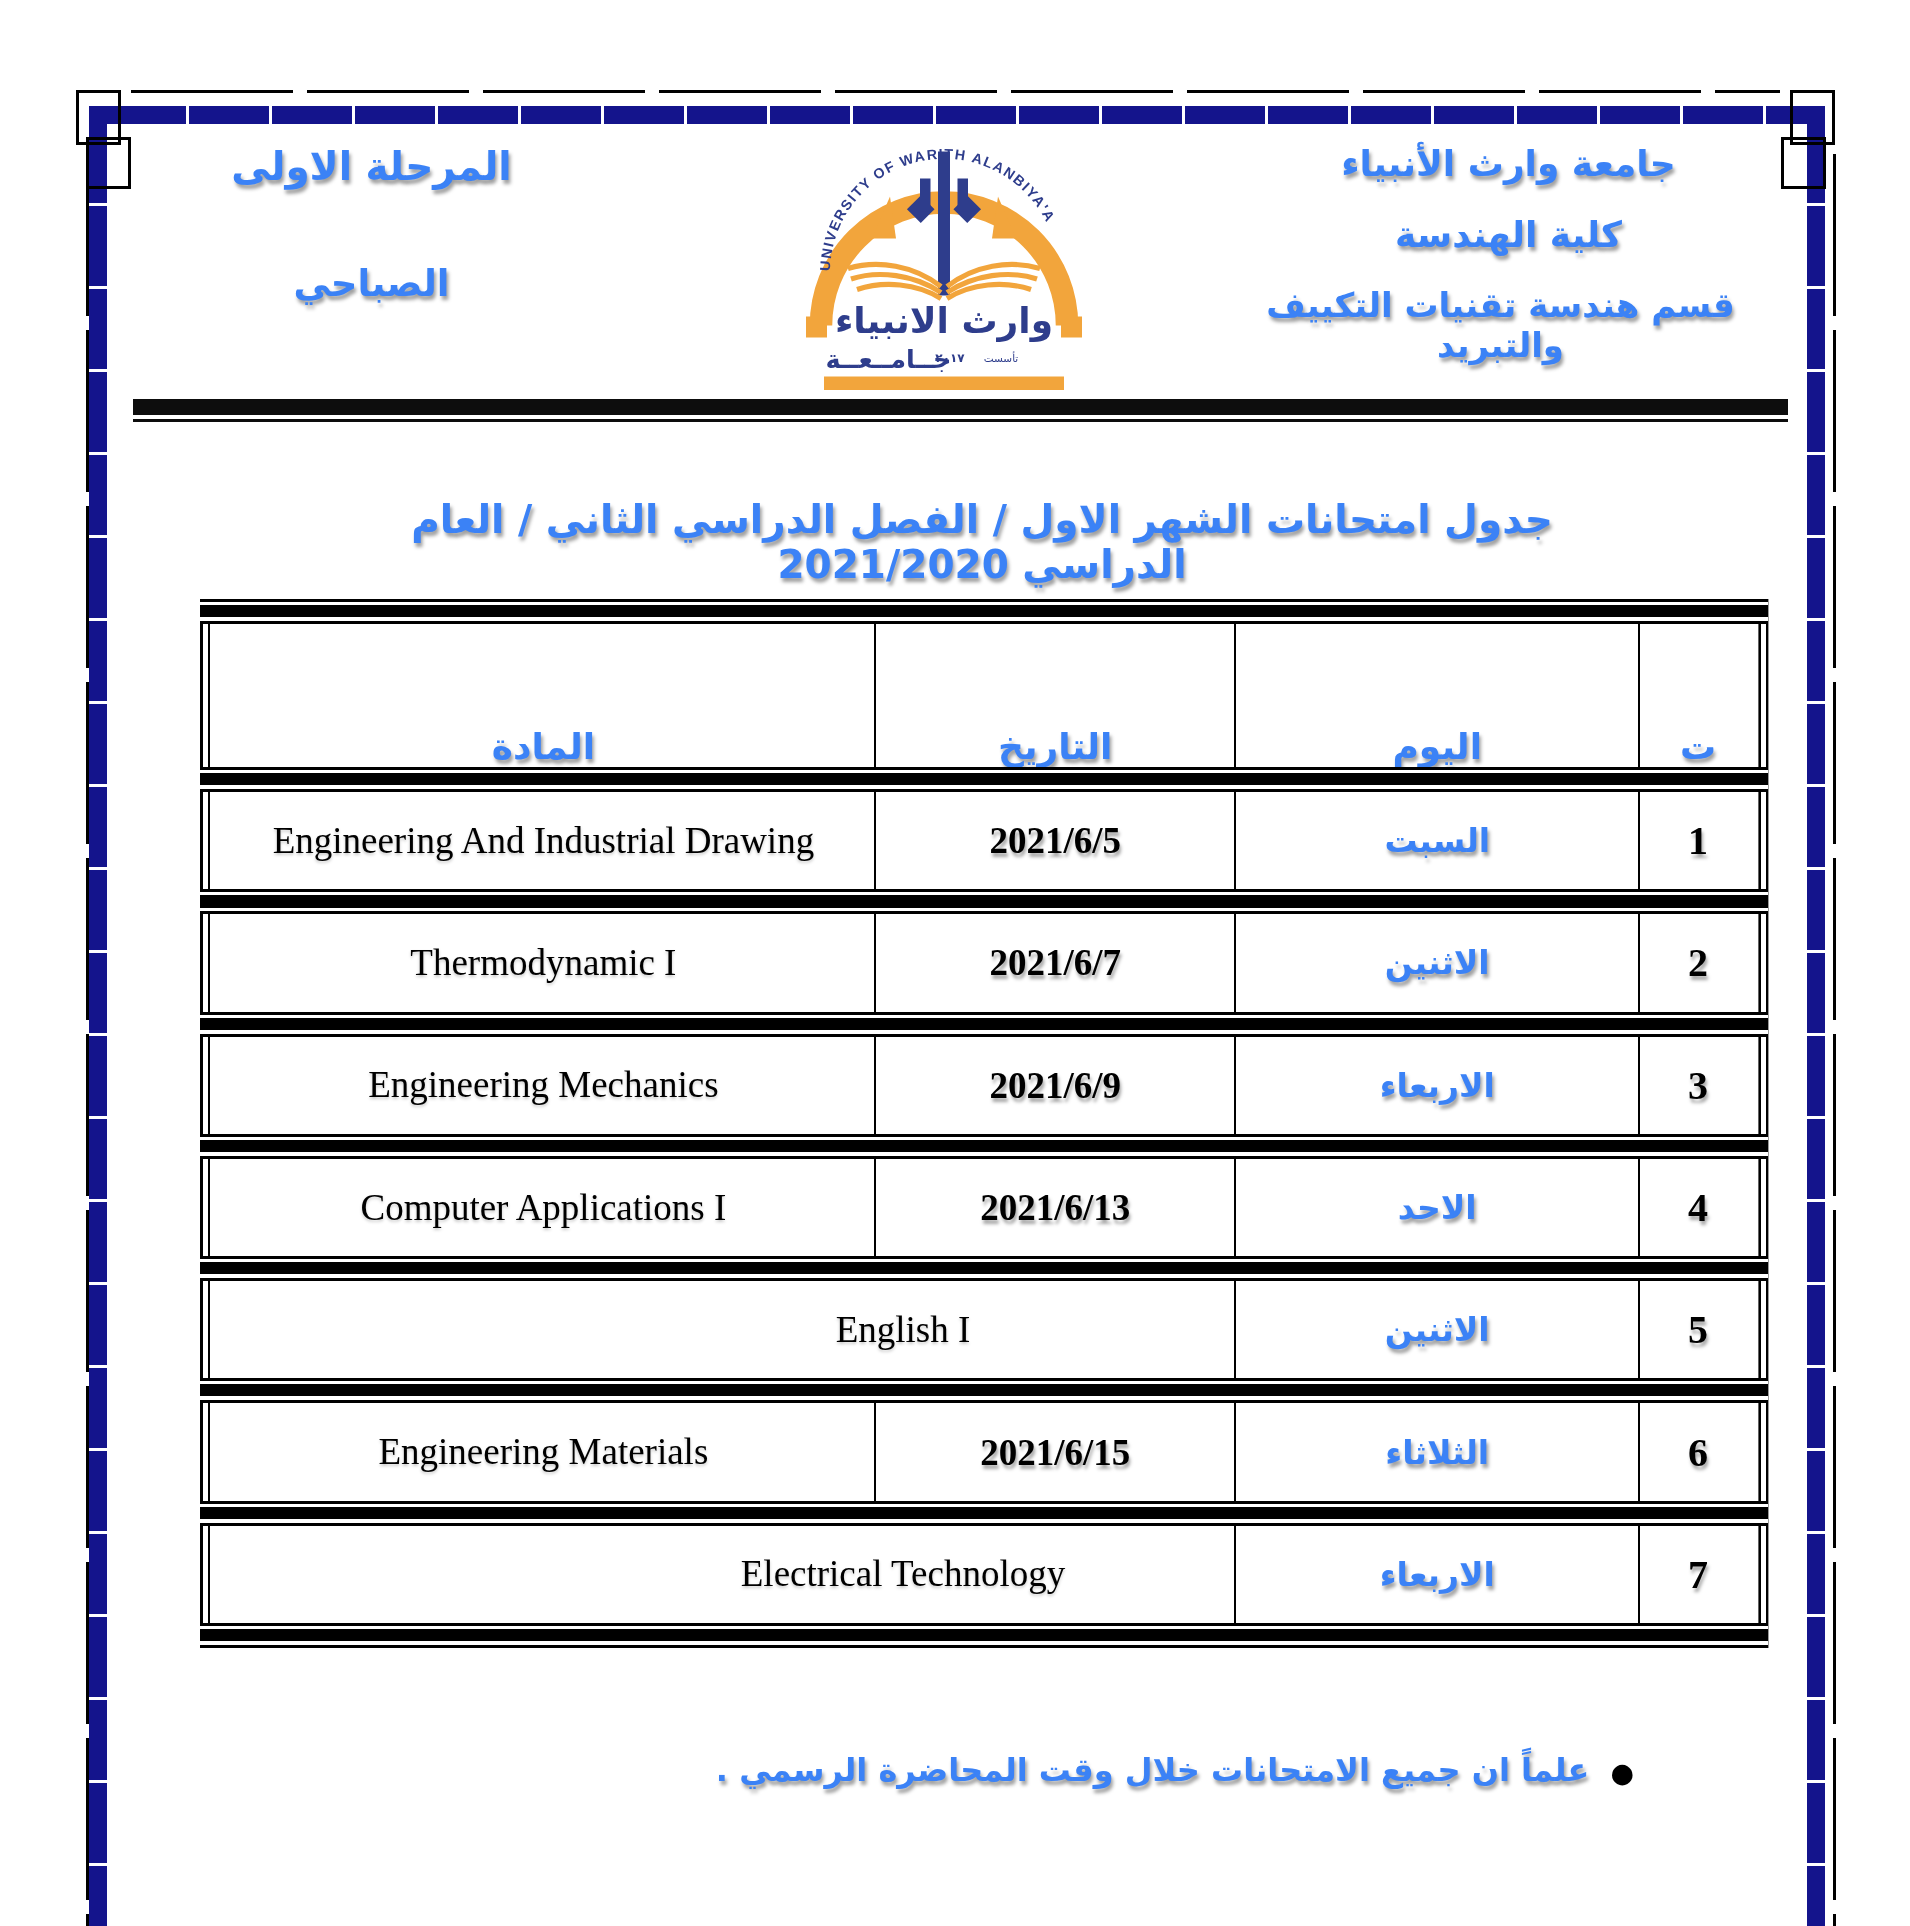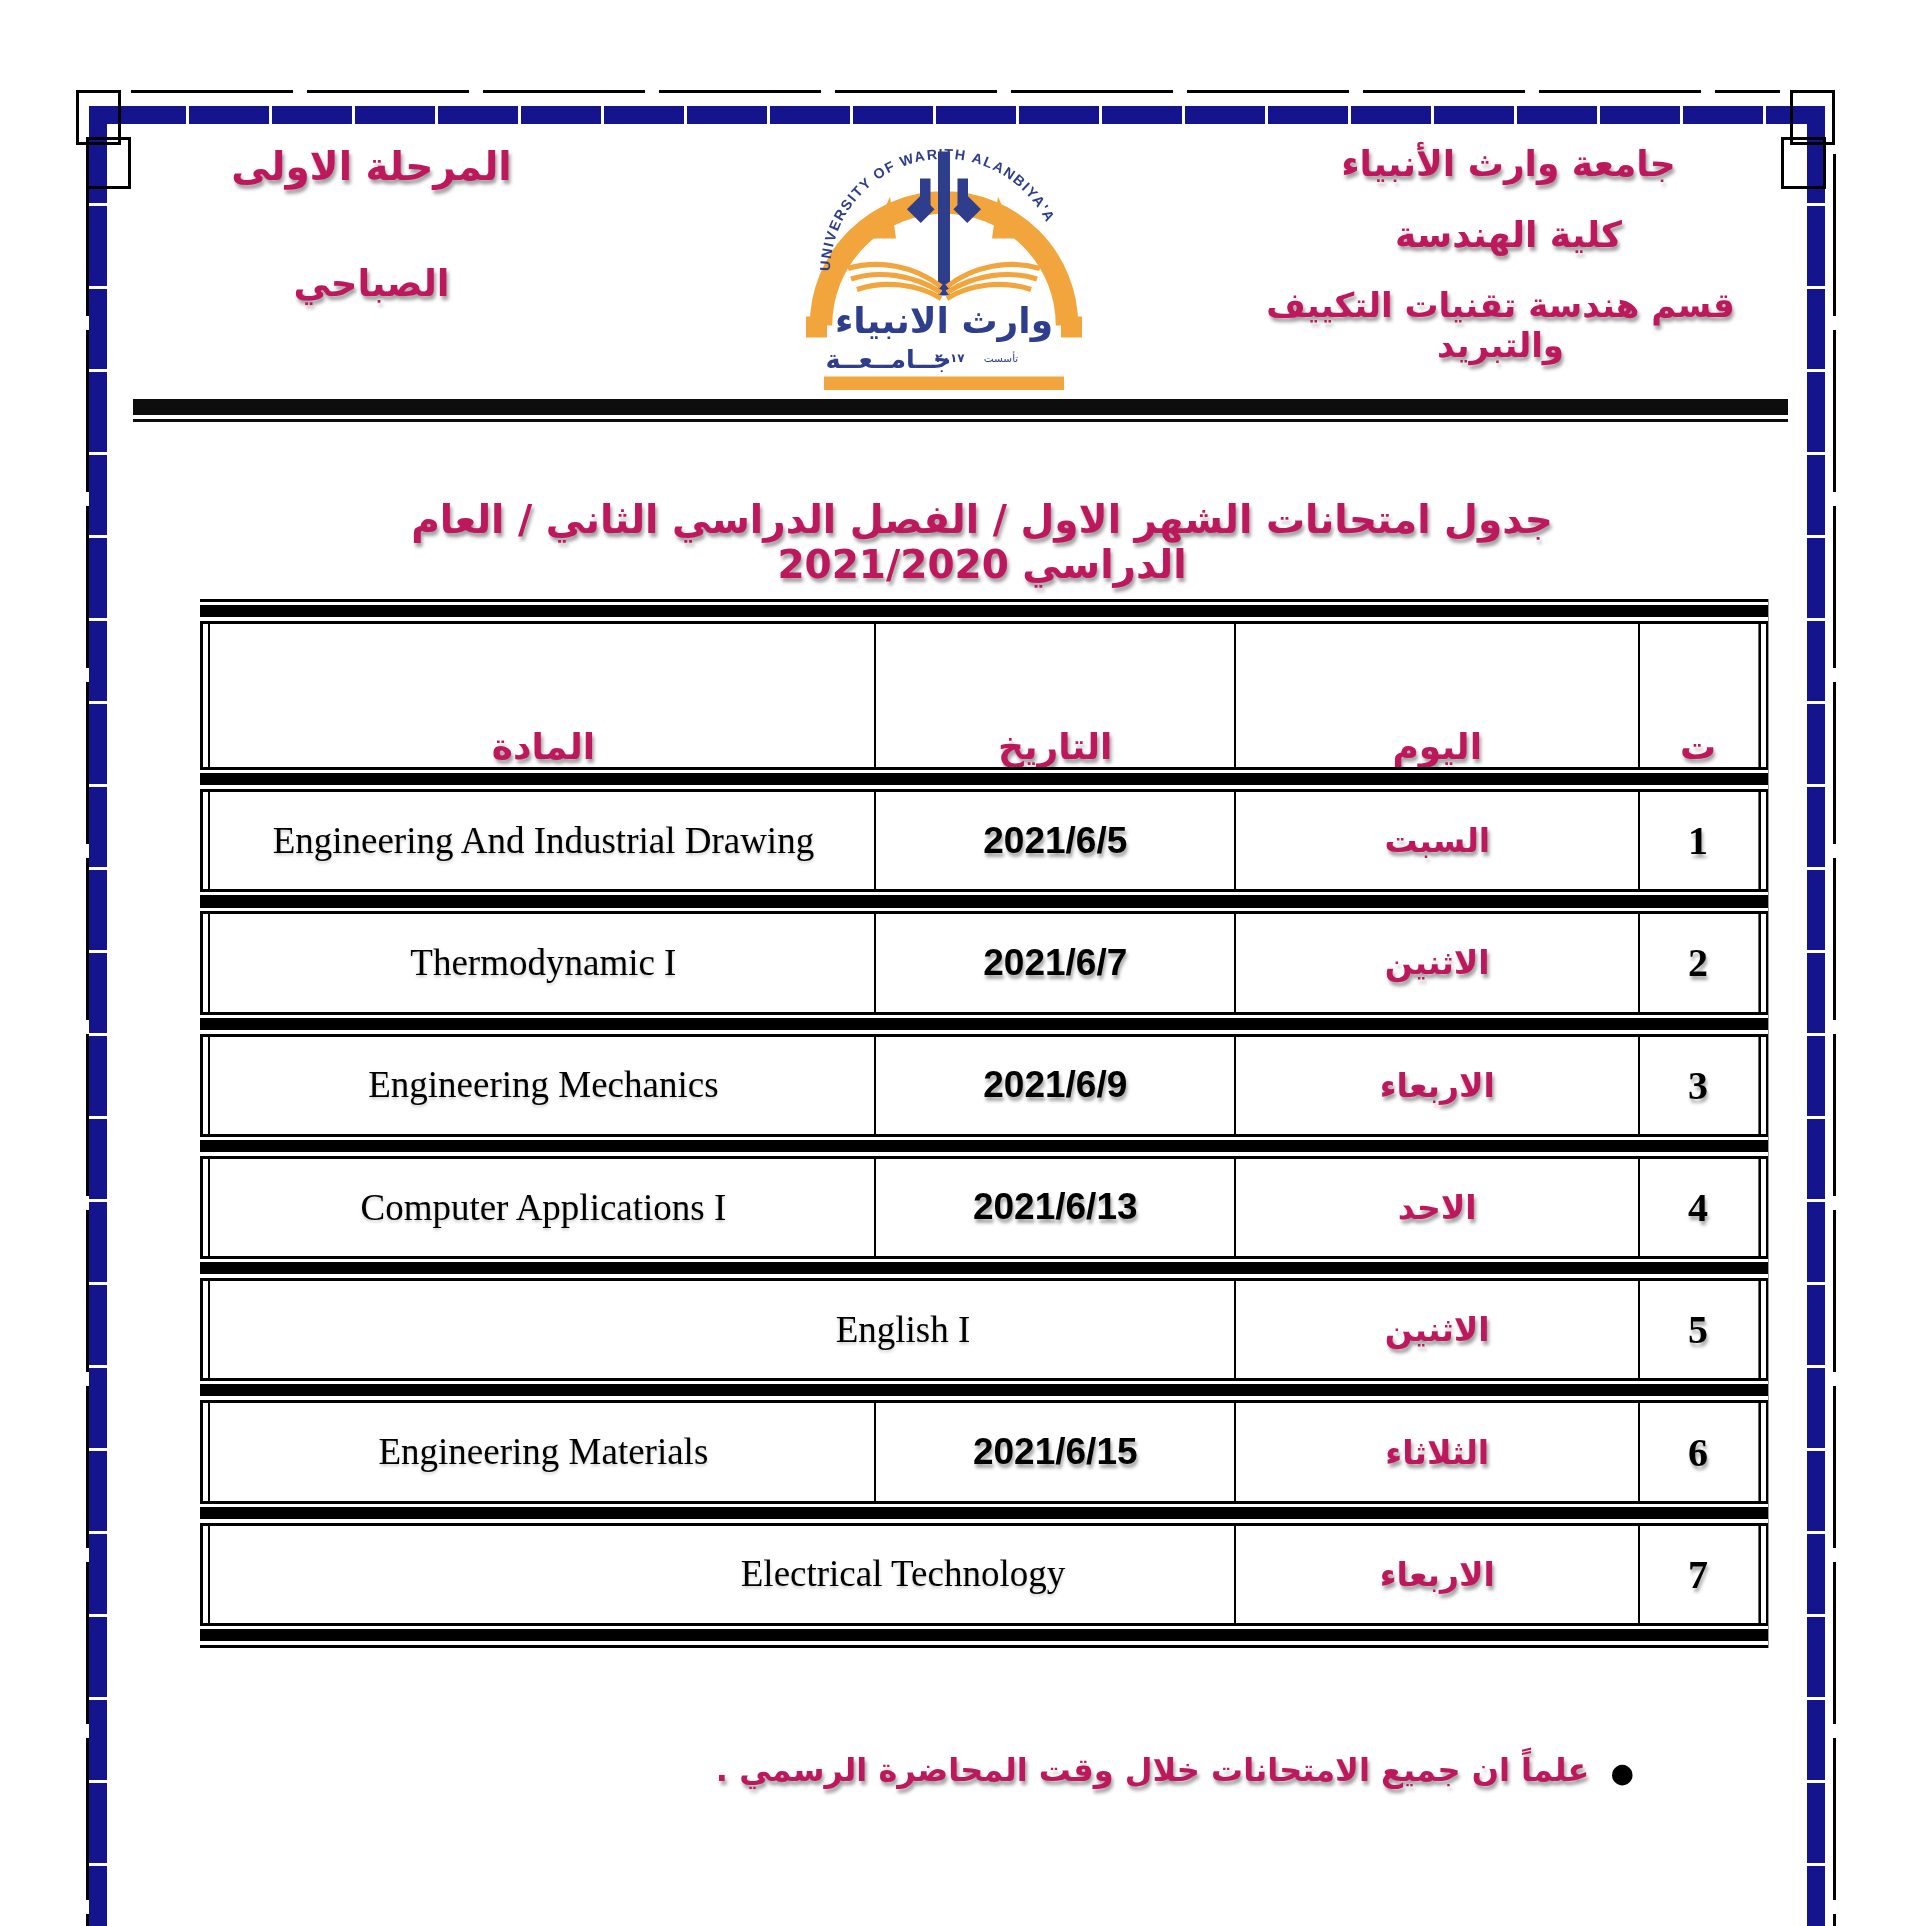--- a/index.html
+++ b/index.html
@@ -9,21 +9,21 @@
   }
   .abs{position:absolute;}
   
   .blue-h{height:17.7px;background:repeating-linear-gradient(to right,#14148C 0 80px,#ffffff 80px 83px);}
   .blue-v{width:17.7px;background:repeating-linear-gradient(to bottom,#14148C 0 80px,#ffffff 80px 83px);}
   .blue-c{width:17.7px;height:17.7px;background:#14148C;}
   .thin-h{height:2.7px;background:repeating-linear-gradient(to right,#000 0 162px,transparent 162px 176px);}
   .thin-v{width:2.7px;background:repeating-linear-gradient(to bottom,#000 0 162px,transparent 162px 176px);}
   .cbox{border:3.1px solid #000;background:transparent;}
   
-  .ar{font-weight:bold;color:#be185d;text-shadow:1.9px 3.9px 3.9px rgba(0,0,0,0.38);}
+  .ar{font-weight:bold;color:#3b82f6;text-shadow:1.9px 3.9px 3.9px rgba(0,0,0,0.38);}
   .center{text-align:center;}
   
   .hrule{background:#0d0d0d;}
   .hrule-thin{background:#0d0d0d;}
   
   .table-box{display:flex;flex-direction:column;background:#ffffff;}
   .hsep{flex:0 0 25px;z-index:2;
     background:linear-gradient(to bottom,#000 0 2.7px,#fff 2.7px 6.2px,#000 6.2px 18.5px,#fff 18.5px 22px,#000 22px 25px);}
   .vside{position:absolute;top:0;bottom:0;width:10.4px;z-index:1;
     background:linear-gradient(to right,#000 0 2.7px,#fff 2.7px 7.7px,#000 7.7px 10.4px);}
@@ -34,21 +34,21 @@
   .trow.data{flex:1 1 0;}
   .cell{display:flex;align-items:center;justify-content:center;box-sizing:border-box;}
   .trow .cell:not(:last-child){border-left:2.7px solid #000;}
   .c-no{width:7.6%;}
   .c-day{width:26.2%;}
   .c-date{width:23.3%;}
   .c-subject{width:42.9%;}
   .hdr .cell{font-size:36px;align-items:flex-end;}
   .day-txt{font-size:33px;}
   .date-txt{font-size:37px;font-weight:bold;direction:ltr;
-    font-family:Liberation Sans, sans-serif;text-shadow:1.5px 3.5px 3.5px rgba(0,0,0,0.35);}
+    font-family:Liberation Serif, serif;text-shadow:1.5px 3.5px 3.5px rgba(0,0,0,0.35);}
   .no-txt{font-size:40px;font-weight:bold;font-family:"Liberation Serif","DejaVu Serif",serif;
     text-shadow:1.5px 3.5px 3.5px rgba(0,0,0,0.35);}
   .subj-txt{font-size:37px;font-family:"Liberation Serif","DejaVu Serif",serif;color:#000;
     text-align:center;line-height:1.35;text-shadow:0 2.3px 3.1px rgba(0,0,0,0.22);}
   
   .note{direction:rtl;text-align:right;font-size:32px;}
   .note .bullet{font-size:27px;vertical-align:middle;margin-left:21px;text-shadow:none;}
 </style>
 </head>
 <body>

